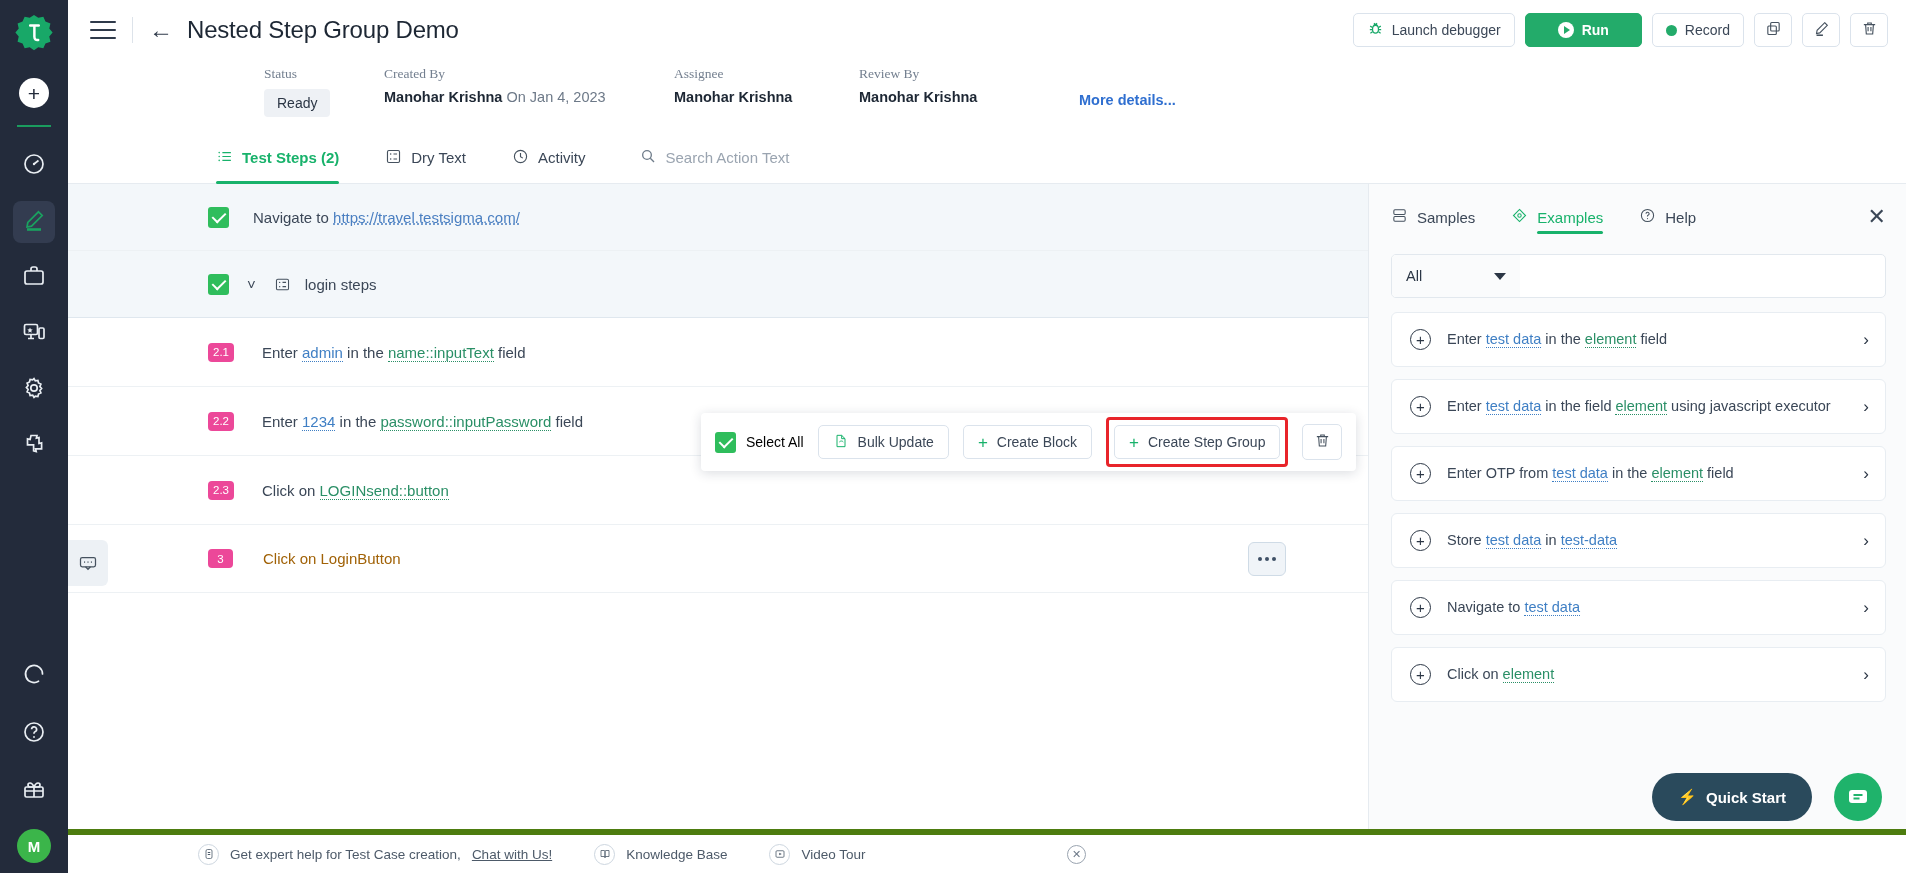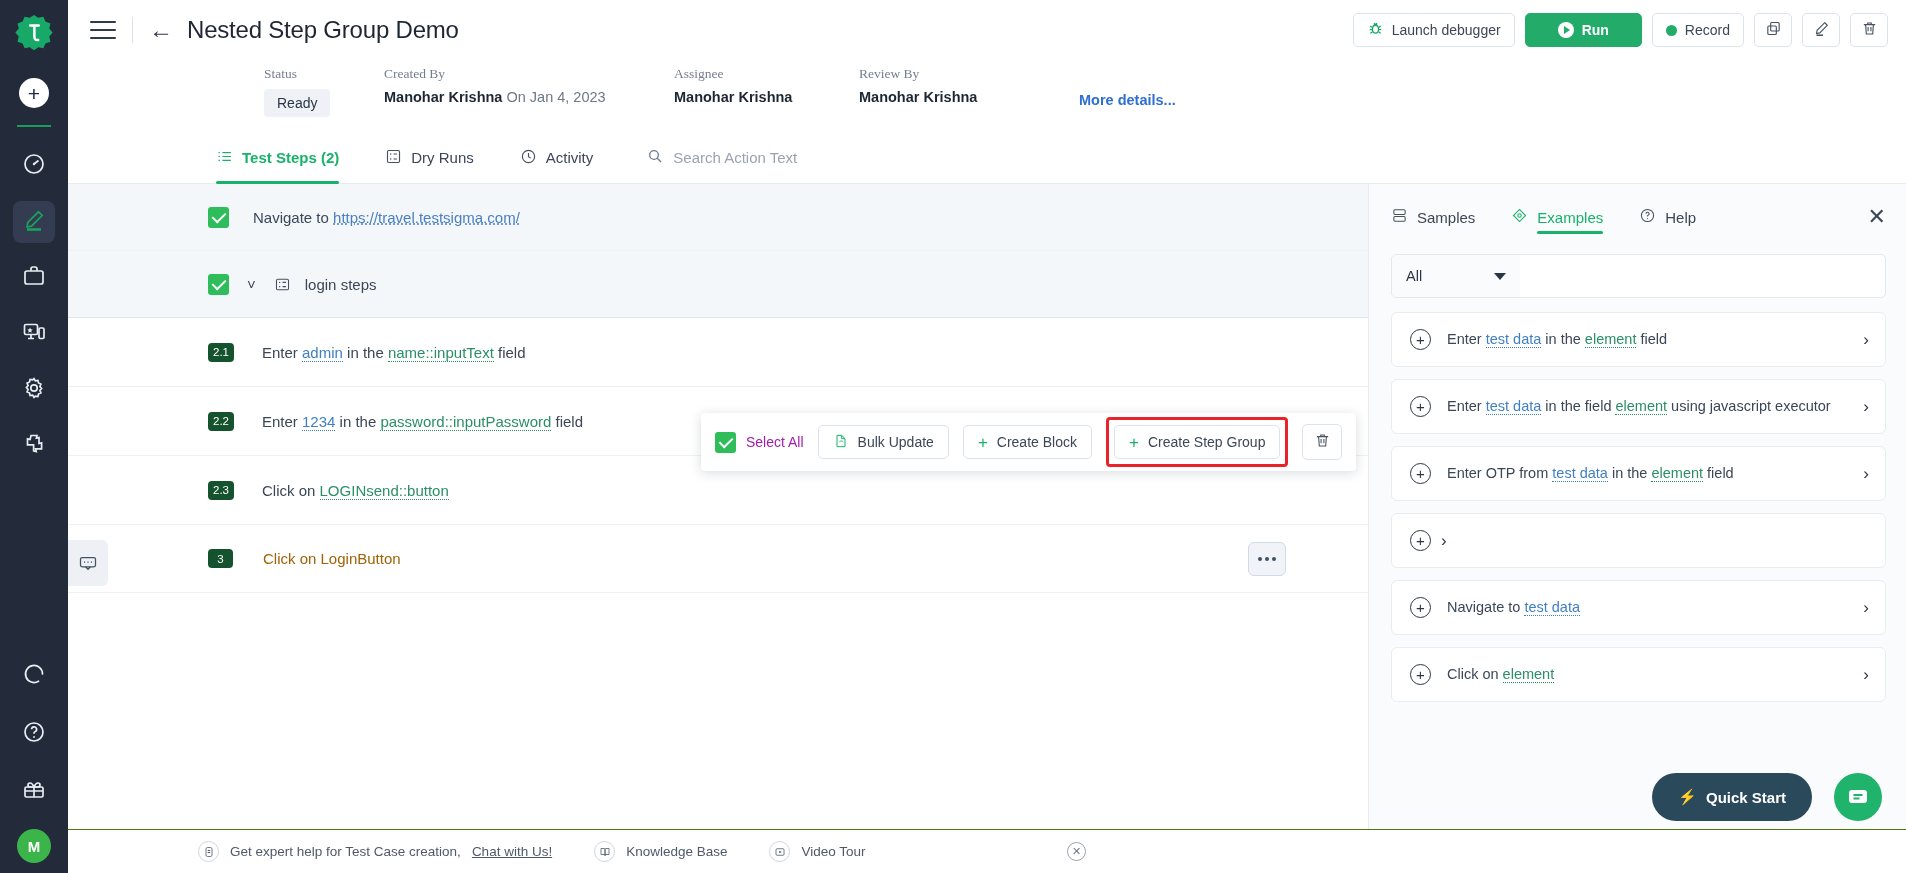--- a/index.html
+++ b/index.html
@@ -89,41 +89,41 @@
   .steptext { font-size:15px; color:#3b4757; margin-left:24px; }
   .link-blue { color:#4a7fc1; text-decoration: underline; text-decoration-style: dotted; }
   .td-blue { color:#3f7fc4; border-bottom:1px dotted #3f7fc4; }
   .el-green { color:#2a8f66; border-bottom:1px dotted #2a8f66; }
   .chev { margin-left: 18px; color:#3b4757; font-size:15px; cursor:pointer; }
   .grp-icon { margin-left:18px; display:flex; align-items:center; }
   .grp-icon svg { width:17px; height:17px; stroke:#46525f; fill:none; stroke-width:1.5; }
   .grp-label { font-size:15px; color:#3b4757; margin-left:14px; }
 
   .sub-row { display:flex; align-items:center; height:69px; padding-left: 140px; border-bottom:1px solid #edf1f4; }
-  .num-badge { background:#14532d; color:#fff; font-size:11.5px; border-radius:4px;
+  .num-badge { background:#ec4899; color:#fff; font-size:11.5px; border-radius:4px;
     min-width:25px; height:19px; display:flex; align-items:center; justify-content:center; padding:0 5px; }
   .sub-row .steptext { margin-left: 28px; }
   .last-row { display:flex; align-items:center; height:68px; padding-left:140px; border-bottom:1px solid #edf1f4; position:relative; }
   .last-row .steptext { color:#a16207; margin-left:30px; }
   .dots-btn { position:absolute; right: 82px; width:38px; height:34px; border:1px solid #cfdbe6; border-radius:6px;
     background:#f0f4f8; display:flex; align-items:center; justify-content:center; gap:3px; cursor:pointer; }
   .dots-btn i { width:4px; height:4px; border-radius:50%; background:#3f5066; display:block; }
 
   .comment-tab { position:absolute; left: 0; top: 356px; width:40px; height:46px; background:#edf1f5;
     border-radius:0 6px 6px 0; display:flex; align-items:center; justify-content:center; cursor:pointer; }
   .comment-tab svg { width:20px; height:20px; stroke:#46525f; fill:none; stroke-width:1.5; }
 
   
   .bulkbar {
     position:absolute; left: 633px; top: 229px; z-index: 30;
     height: 58px; background:#fff; border-radius:4px;
     box-shadow: 0 2px 12px rgba(27,40,60,.16);
     display:flex; align-items:center; padding: 0 14px; gap: 14px;
   }
-  .selectall { display:flex; align-items:center; gap:10px; font-size:14px; color:#a21caf; cursor:pointer; }
+  .selectall { display:flex; align-items:center; gap:10px; font-size:14px; color:#000000; cursor:pointer; }
   .bbtn { height:34px; border:1px solid #dbe3ec; background:#fff; border-radius:5px;
     display:flex; align-items:center; gap:9px; padding:0 14px; font-size:14px; color:#3b4757; cursor:pointer; white-space:nowrap; }
   .bbtn .plus { color:#18b26b; font-size:17px; line-height:1; }
   .bbtn svg { width:16px; height:16px; stroke:#18b26b; fill:none; stroke-width:1.5; }
   .highlight-box { border: 3px solid #e8242a; border-radius:4px; padding: 5px; display:flex; }
   .trash-btn { width:40px; height:36px; border:1px solid #dbe3ec; background:#fff; border-radius:5px;
     display:flex; align-items:center; justify-content:center; cursor:pointer; }
   .trash-btn svg { width:17px; height:17px; stroke:#46525f; fill:none; stroke-width:1.5; }
 
   
@@ -148,21 +148,21 @@
 
   .rp-list { flex:1 1 auto; overflow:hidden; padding: 14px 20px 0 22px; display:flex; flex-direction:column; gap:12px; }
   .ex-card { min-height:55px; background:#fff; border:1px solid #e8edf2; border-radius:6px;
     display:flex; align-items:center; padding: 10px 16px 10px 18px; cursor:pointer; }
   .ex-plus { width:21px; height:21px; border-radius:50%; border:1.5px solid #2b3645; flex:0 0 21px;
     display:flex; align-items:center; justify-content:center; font-size:15px; color:#2b3645; line-height:0.9; }
   .ex-text { margin-left:16px; font-size:14.5px; color:#3b4757; line-height:1.4; flex:1 1 auto; }
   .ex-chev { color:#2b3645; font-size:17px; margin-left:10px; }
 
   
-  .bottombar { height:44px; flex:0 0 44px; border-top:1px solid #4d7c0f; display:flex; align-items:center;
+  .bottombar { height:44px; flex:0 0 44px; border-top:6px solid #4d7c0f; display:flex; align-items:center;
     padding-left: 130px; gap: 0; background:#fff; }
   .bb-item { display:flex; align-items:center; gap:11px; font-size:13.5px; color:#4d5a69; margin-right: 42px; cursor:pointer; }
   .bb-ic { width:21px; height:21px; border-radius:50%; border:1px solid #cdd6df; display:flex; align-items:center; justify-content:center; }
   .bb-ic svg { width:12px; height:12px; stroke:#4d5a69; fill:none; stroke-width:1.6; }
   .bb-link { color:#4d5a69; text-decoration:underline; }
   .bb-close { margin-left:auto; margin-right: 820px; width:19px; height:19px; border-radius:50%;
     border:1px solid #9aa4b0; display:flex; align-items:center; justify-content:center; font-size:11px; color:#6d7988; cursor:pointer; }
 
   
   .quickstart { position:absolute; right: 94px; bottom: 52px; height:48px; background:#2a4a5c; color:#fff;
@@ -364,21 +364,21 @@
       </div>
       <div class="tab">
         <span>
           <svg viewBox="0 0 24 24">
               <rect x="3.5" y="3.5" width="17" height="17" rx="2"></rect>
               <circle cx="8" cy="8.5" r="1.1" fill="#46525f" stroke="none"></circle>
               <circle cx="8" cy="15.5" r="1.1" fill="#46525f" stroke="none"></circle>
               <path d="M12 8.5h5M12 15.5h5"></path>
             </svg>
         </span>
-        <span>Dry Runs</span>
+        <span>Dry Text</span>
       </div>
       <div class="tab">
         <span>
           <svg viewBox="0 0 24 24">
               <circle cx="12" cy="12" r="8.6"></circle>
               <path d="M12 7v5.3l3.3 2"></path>
             </svg>
         </span>
         <span>Activity</span>
       </div>
@@ -538,20 +538,21 @@
             <div class="ex-text"><span>Enter </span><span class="td-blue">test data</span><span> in the field </span><span class="el-green">element</span><span> using javascript executor</span></div>
             <div class="ex-chev">›</div>
           </div>
           <div class="ex-card">
             <div class="ex-plus">+</div>
             <div class="ex-text"><span>Enter OTP from </span><span class="td-blue">test data</span><span> in the </span><span class="el-green">element</span><span> field</span></div>
             <div class="ex-chev">›</div>
           </div>
           <div class="ex-card">
             <div class="ex-plus">+</div>
+            <div class="ex-text"><span>Store </span><span class="td-blue">test data</span><span> in </span><span class="td-blue">test-data</span></div>
             <div class="ex-chev">›</div>
           </div>
           <div class="ex-card">
             <div class="ex-plus">+</div>
             <div class="ex-text"><span>Navigate to </span><span class="td-blue">test data</span></div>
             <div class="ex-chev">›</div>
           </div>
           <div class="ex-card">
             <div class="ex-plus">+</div>
             <div class="ex-text"><span>Click on </span><span class="el-green">element</span></div>

